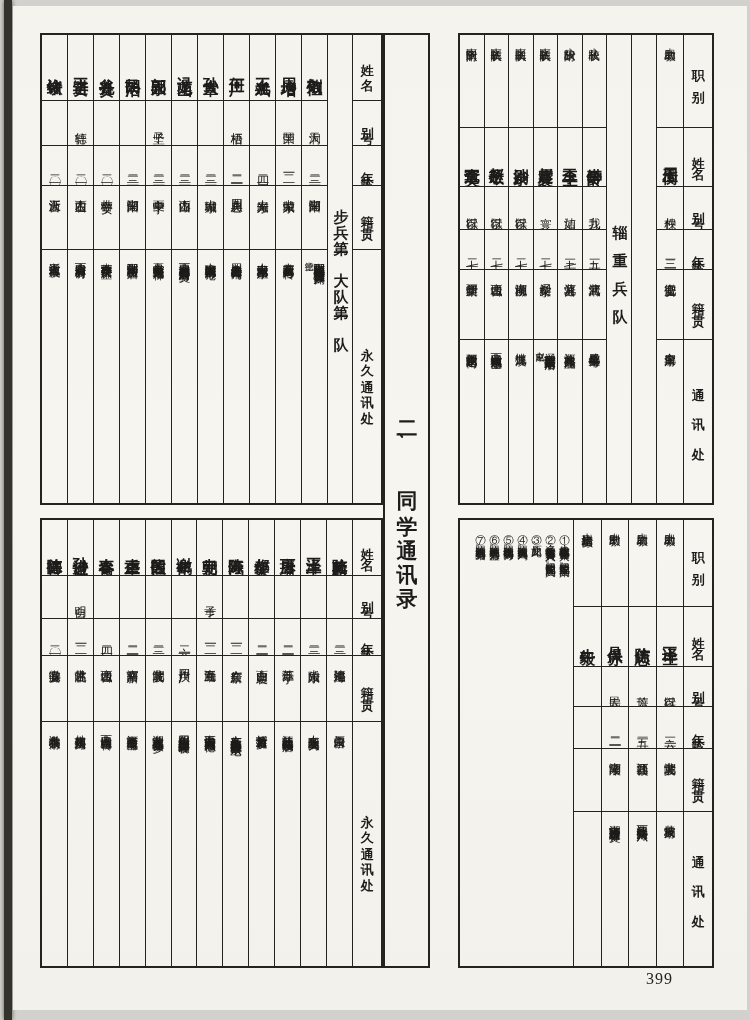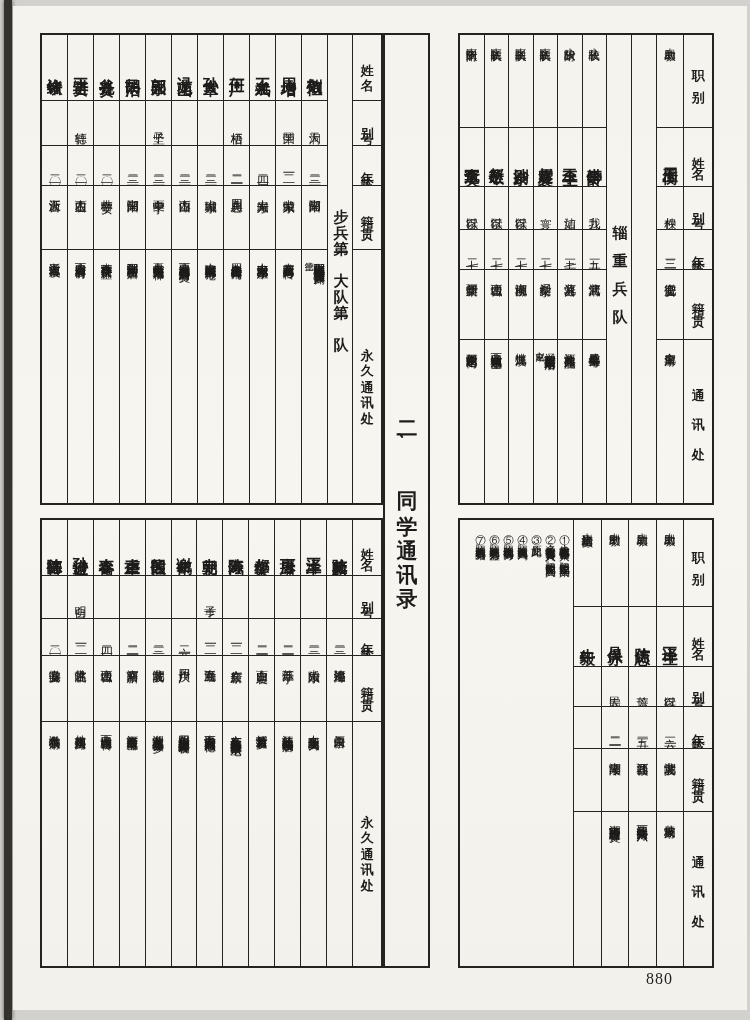--- a/index.html
+++ b/index.html
@@ -878,13 +878,13 @@
       </div>
     <div class="cell r-origin hdr hs12">
         <span>籍贯</span>
       </div>
     <div class="cell r-contact hdr hs30">
         <span>通讯处</span>
       </div>
   </div>
 </div>
 
-<div class="pageno">880</div>
+<div class="pageno">399</div>
 
 </body></html>

